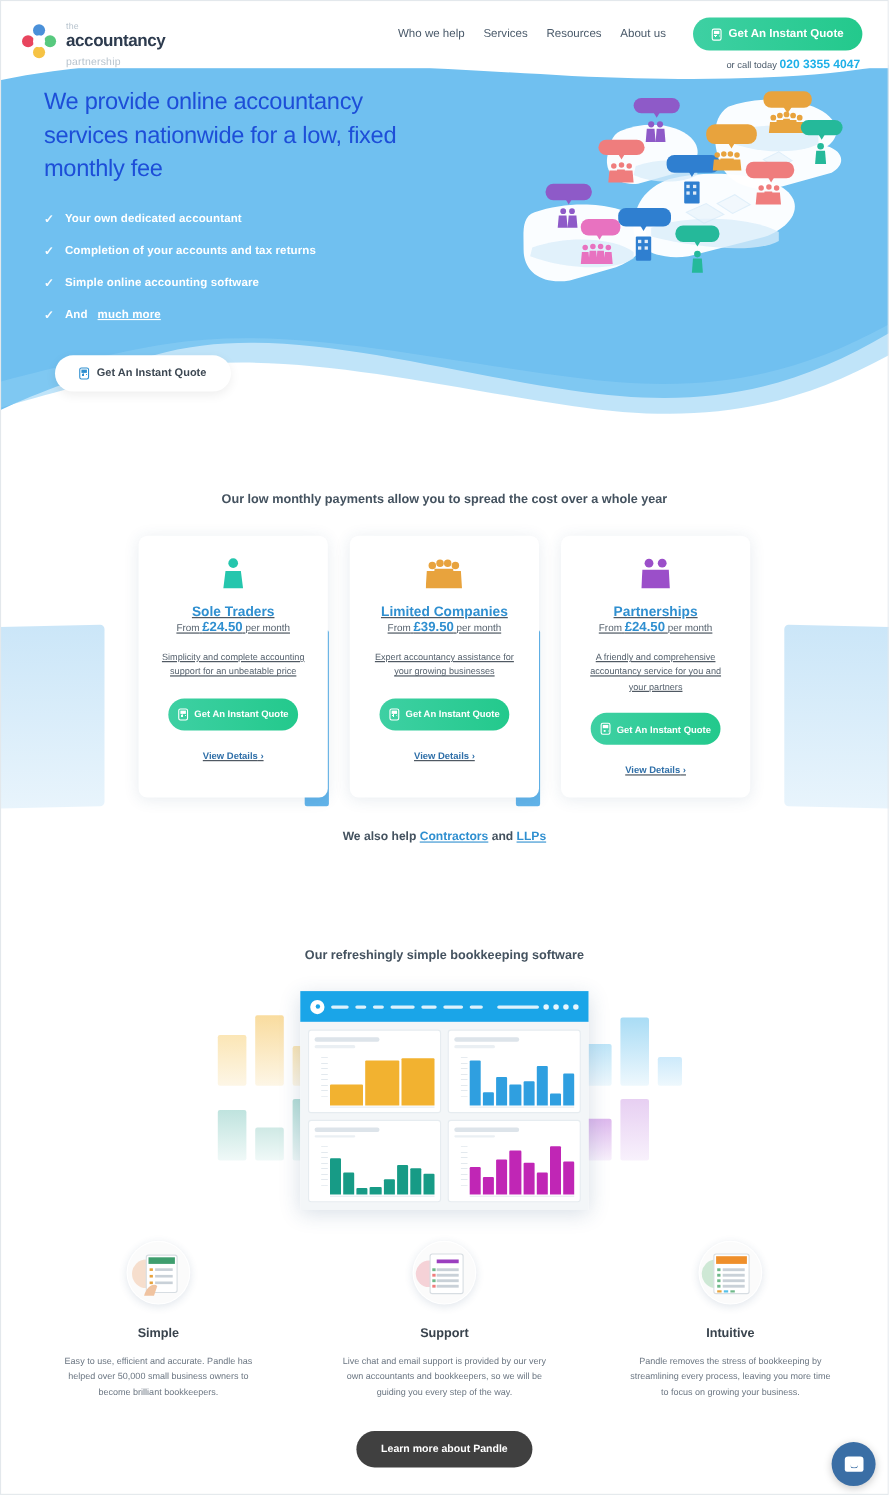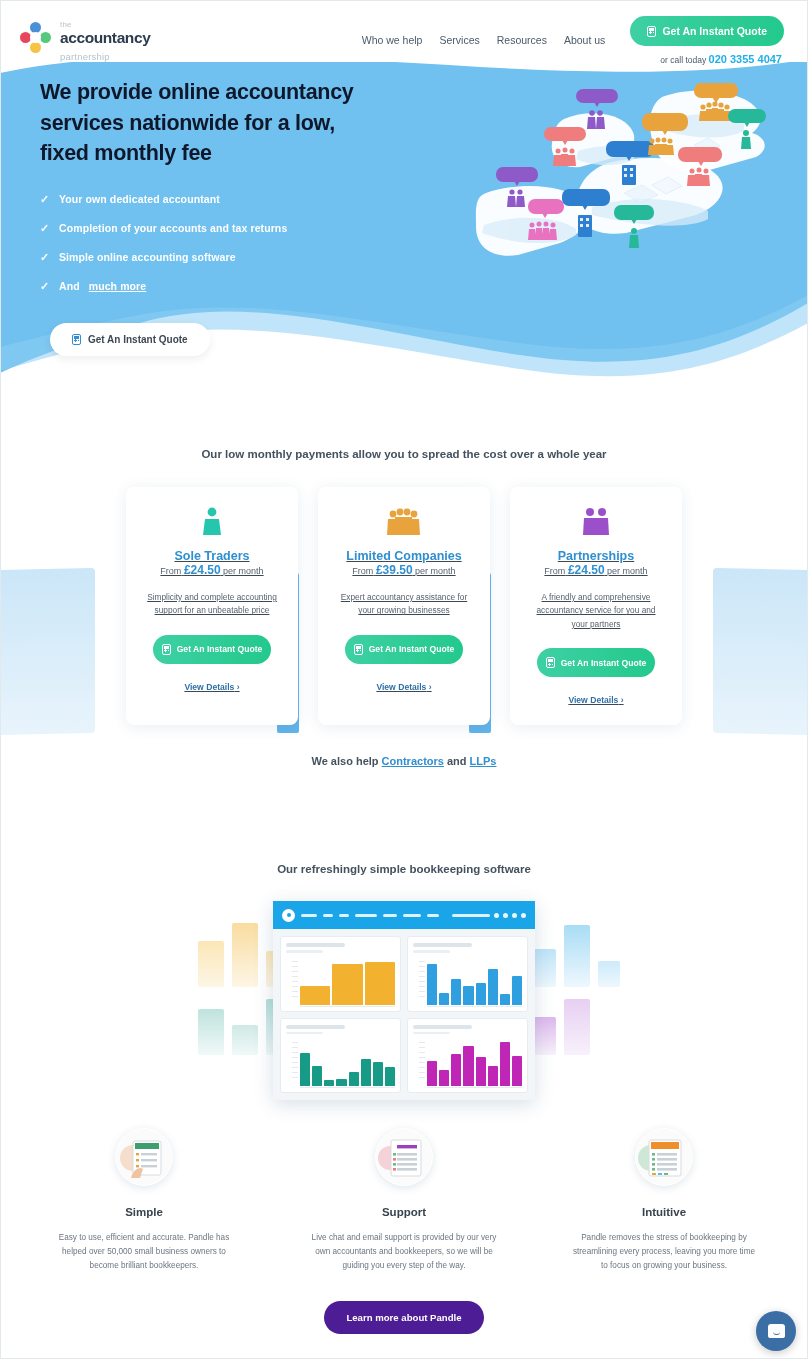--- a/index.html
+++ b/index.html
@@ -29,21 +29,21 @@
   .lm-red    { width: 11px; height: 11px; background: #e8455e; left: 0px;  top: 10px; }
   .lm-green  { width: 11px; height: 11px; background: #57c97e; left: 20px; top: 10px; }
   .lm-yellow { width: 11px; height: 11px; background: #f6c344; left: 10px; top: 20px; }
   .lm-core   { width: 11px; height: 11px; background: #ffffff; left: 10px; top: 10px; z-index: 2; }
   .logo-text { line-height: 1.02; padding-top: 1px; }
   .logo-the { font-size: 8px; color: #b7c3cd; letter-spacing: .2px; }
   .logo-main { font-size: 15.5px; font-weight: bold; color: #2d3b4e; letter-spacing: -.4px; }
   .logo-sub { font-size: 9.5px; color: #b7c3cd; letter-spacing: .2px; }
 
   .nav-wrap { margin-left: auto; text-align: right; padding-top: 3px; }
-  .nav-row { display: flex; align-items: flex-end; gap: 17px; justify-content: flex-end; }
+  .nav-row { display: flex; align-items: center; gap: 17px; justify-content: flex-end; }
   .nav-link {
     font-size: 10.5px; color: #4a5a6a; text-decoration: none;
     white-space: nowrap; cursor: pointer;
   }
   .btn-quote-hdr {
     display: inline-flex; align-items: center; gap: 6px;
     background: linear-gradient(90deg,#3ed0a3,#23c98c);
     color: #fff; font-size: 10.5px; font-weight: bold;
     border: none; border-radius: 20px; padding: 9px 17px;
     margin-left: 8px; cursor: pointer; white-space: nowrap;
@@ -74,21 +74,21 @@
   }
 
   
   .hero {
     position: absolute; left: 0; top: 55px; width: 808px; height: 340px;
     overflow: hidden; z-index: 10;
   }
   .hero-bg { position: absolute; inset: 0; }
   .hero-content { position: absolute; left: 40px; top: 22px; width: 400px; z-index: 5; }
   .hero-title {
-    color: #0f172a; font-size: 21.5px; font-weight: bold; line-height: 1.42;
+    color: #1d4ed8; font-size: 21.5px; font-weight: normal; line-height: 1.42;
     letter-spacing: -.3px; width: 345px;
   }
   .hero-list { list-style: none; margin-top: 24px; }
   .hero-list li {
     display: flex; align-items: center; gap: 9px;
     color: #fff; font-size: 10.5px; font-weight: bold;
     margin-bottom: 16px; letter-spacing: .1px;
   }
   .chk { color: #fff; font-size: 11px; opacity: .95; width: 10px; }
   .hero-list a { color: #fff; text-decoration: underline; }
@@ -191,21 +191,21 @@
   .features { display: flex; justify-content: center; gap: 60px; margin-top: 30px; }
   .feature { width: 200px; text-align: center; }
   .feature-icon {
     width: 58px; height: 58px; border-radius: 50%; margin: 0 auto;
     box-shadow: 0 2px 8px rgba(40,80,120,.14); overflow: hidden; position: relative;
     background: #fff;
   }
   .feature-title { font-size: 11.5px; font-weight: bold; color: #39434d; margin-top: 20px; }
   .feature-desc { font-size: 8.2px; color: #6b7682; line-height: 1.72; margin-top: 13px; padding: 0 6px; }
   .btn-learn {
-    display: block; margin: 28px auto 0; background: #4c1d95; color: #fff;
+    display: block; margin: 28px auto 0; background: #404040; color: #fff;
     font-size: 9.6px; font-weight: bold; border: none; border-radius: 18px;
     padding: 11px 22px; cursor: pointer;
   }
 
   
   .chat-widget {
     position: absolute; right: 12px; bottom: 8px; width: 40px; height: 40px;
     border-radius: 50%; background: #3a6ea5; cursor: pointer; z-index: 60;
     box-shadow: 0 2px 8px rgba(0,0,0,.22);
     display: flex; align-items: center; justify-content: center;

